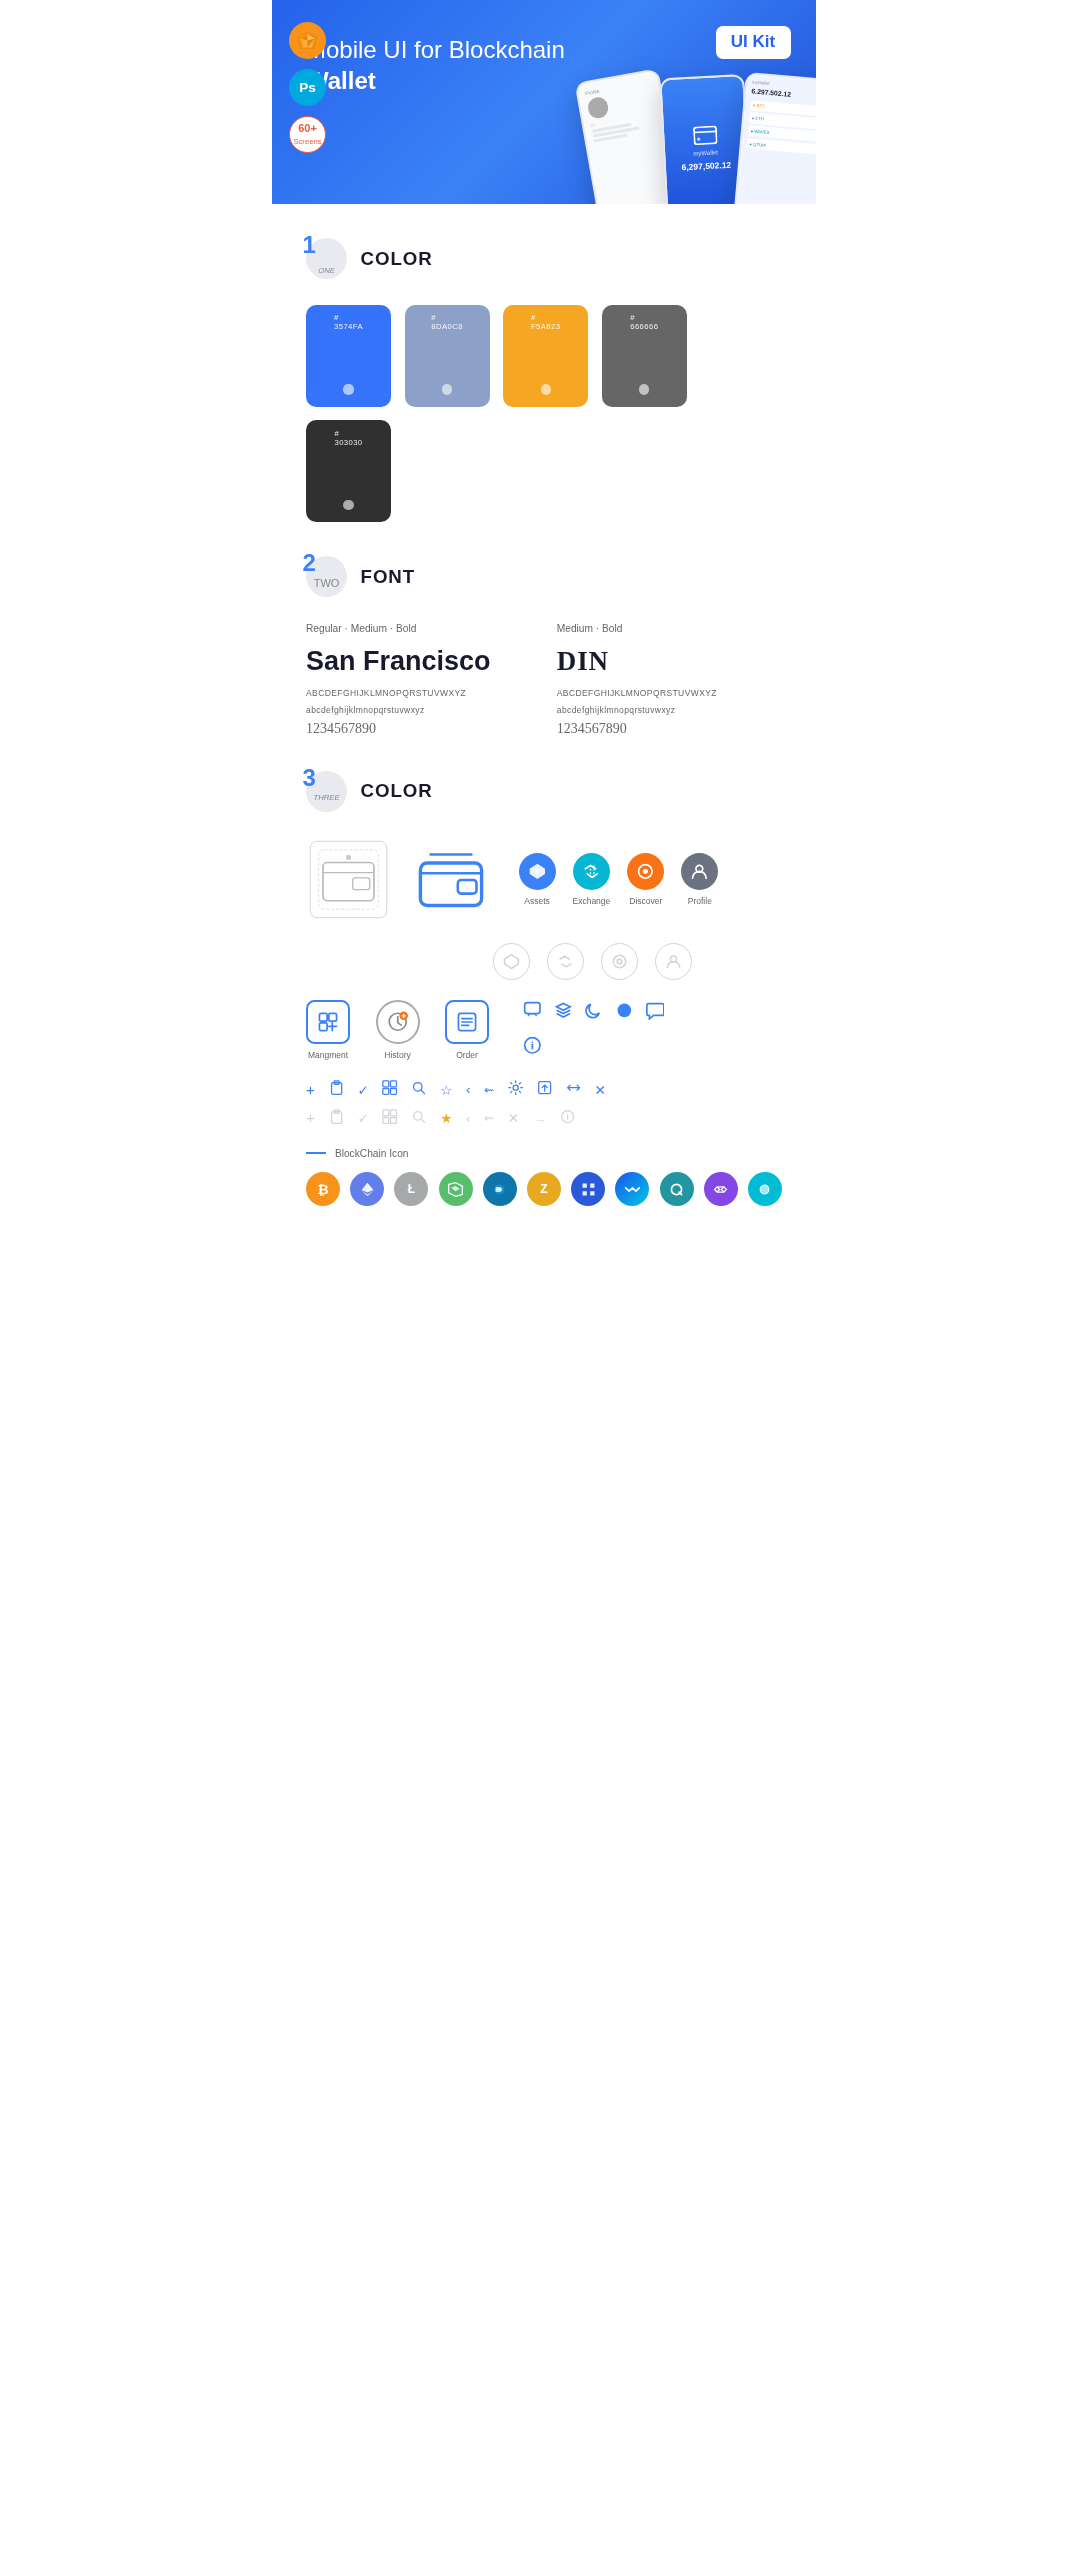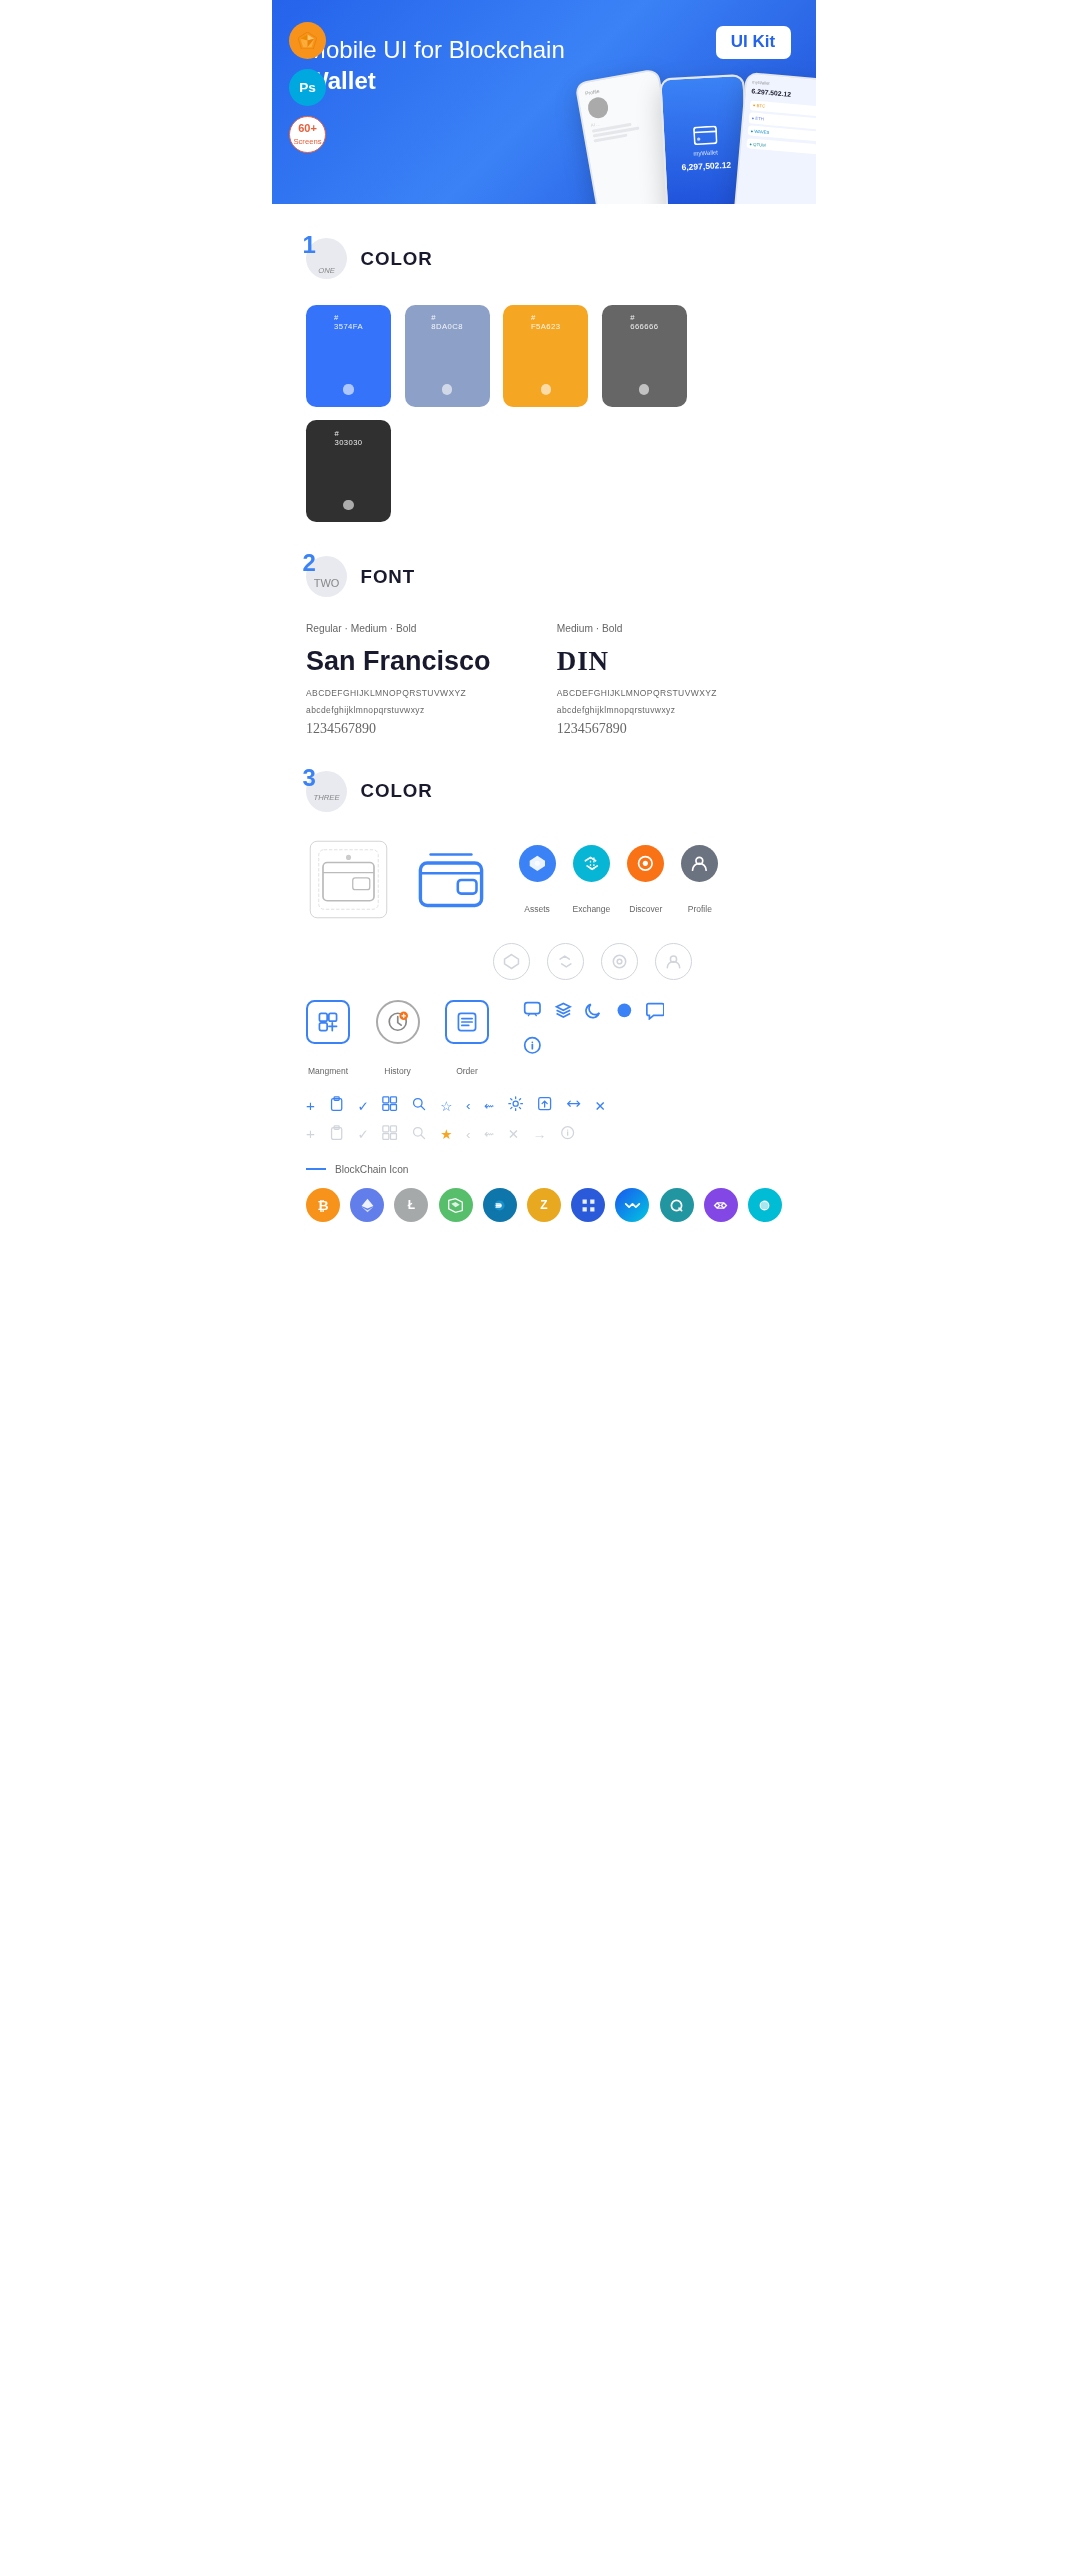--- a/index.html
+++ b/index.html
@@ -173,21 +173,21 @@
     .font-block {}
     .font-style-label { font-size: 10.2px; color: #666; margin-bottom: 12px; }
     .font-name { font-size: 27px; font-weight: 700; color: #1a1a2e; margin-bottom: 10.2px; }
     .font-name-din { font-family: 'Georgia', serif; letter-spacing: 0.9px; }
     .font-alphabet { font-size: 8.5px; color: #666; line-height: 1.6; margin-bottom: 3.4px; letter-spacing: 0.4px; }
     .font-numbers { font-size: 14px; color: #666; font-family: Liberation Serif, serif; }
     .icon-item {
       display: flex;
       flex-direction: column;
       align-items: center;
-      gap: 22px;
+      gap: 6px;
     }
     .icon-item span {
       font-size: 8.5px;
       color: #666;
     }
     .icon-circle-blue {
       width: 37px;
       height: 37px;
       border-radius: 50%;
       background: #3b82f6;

